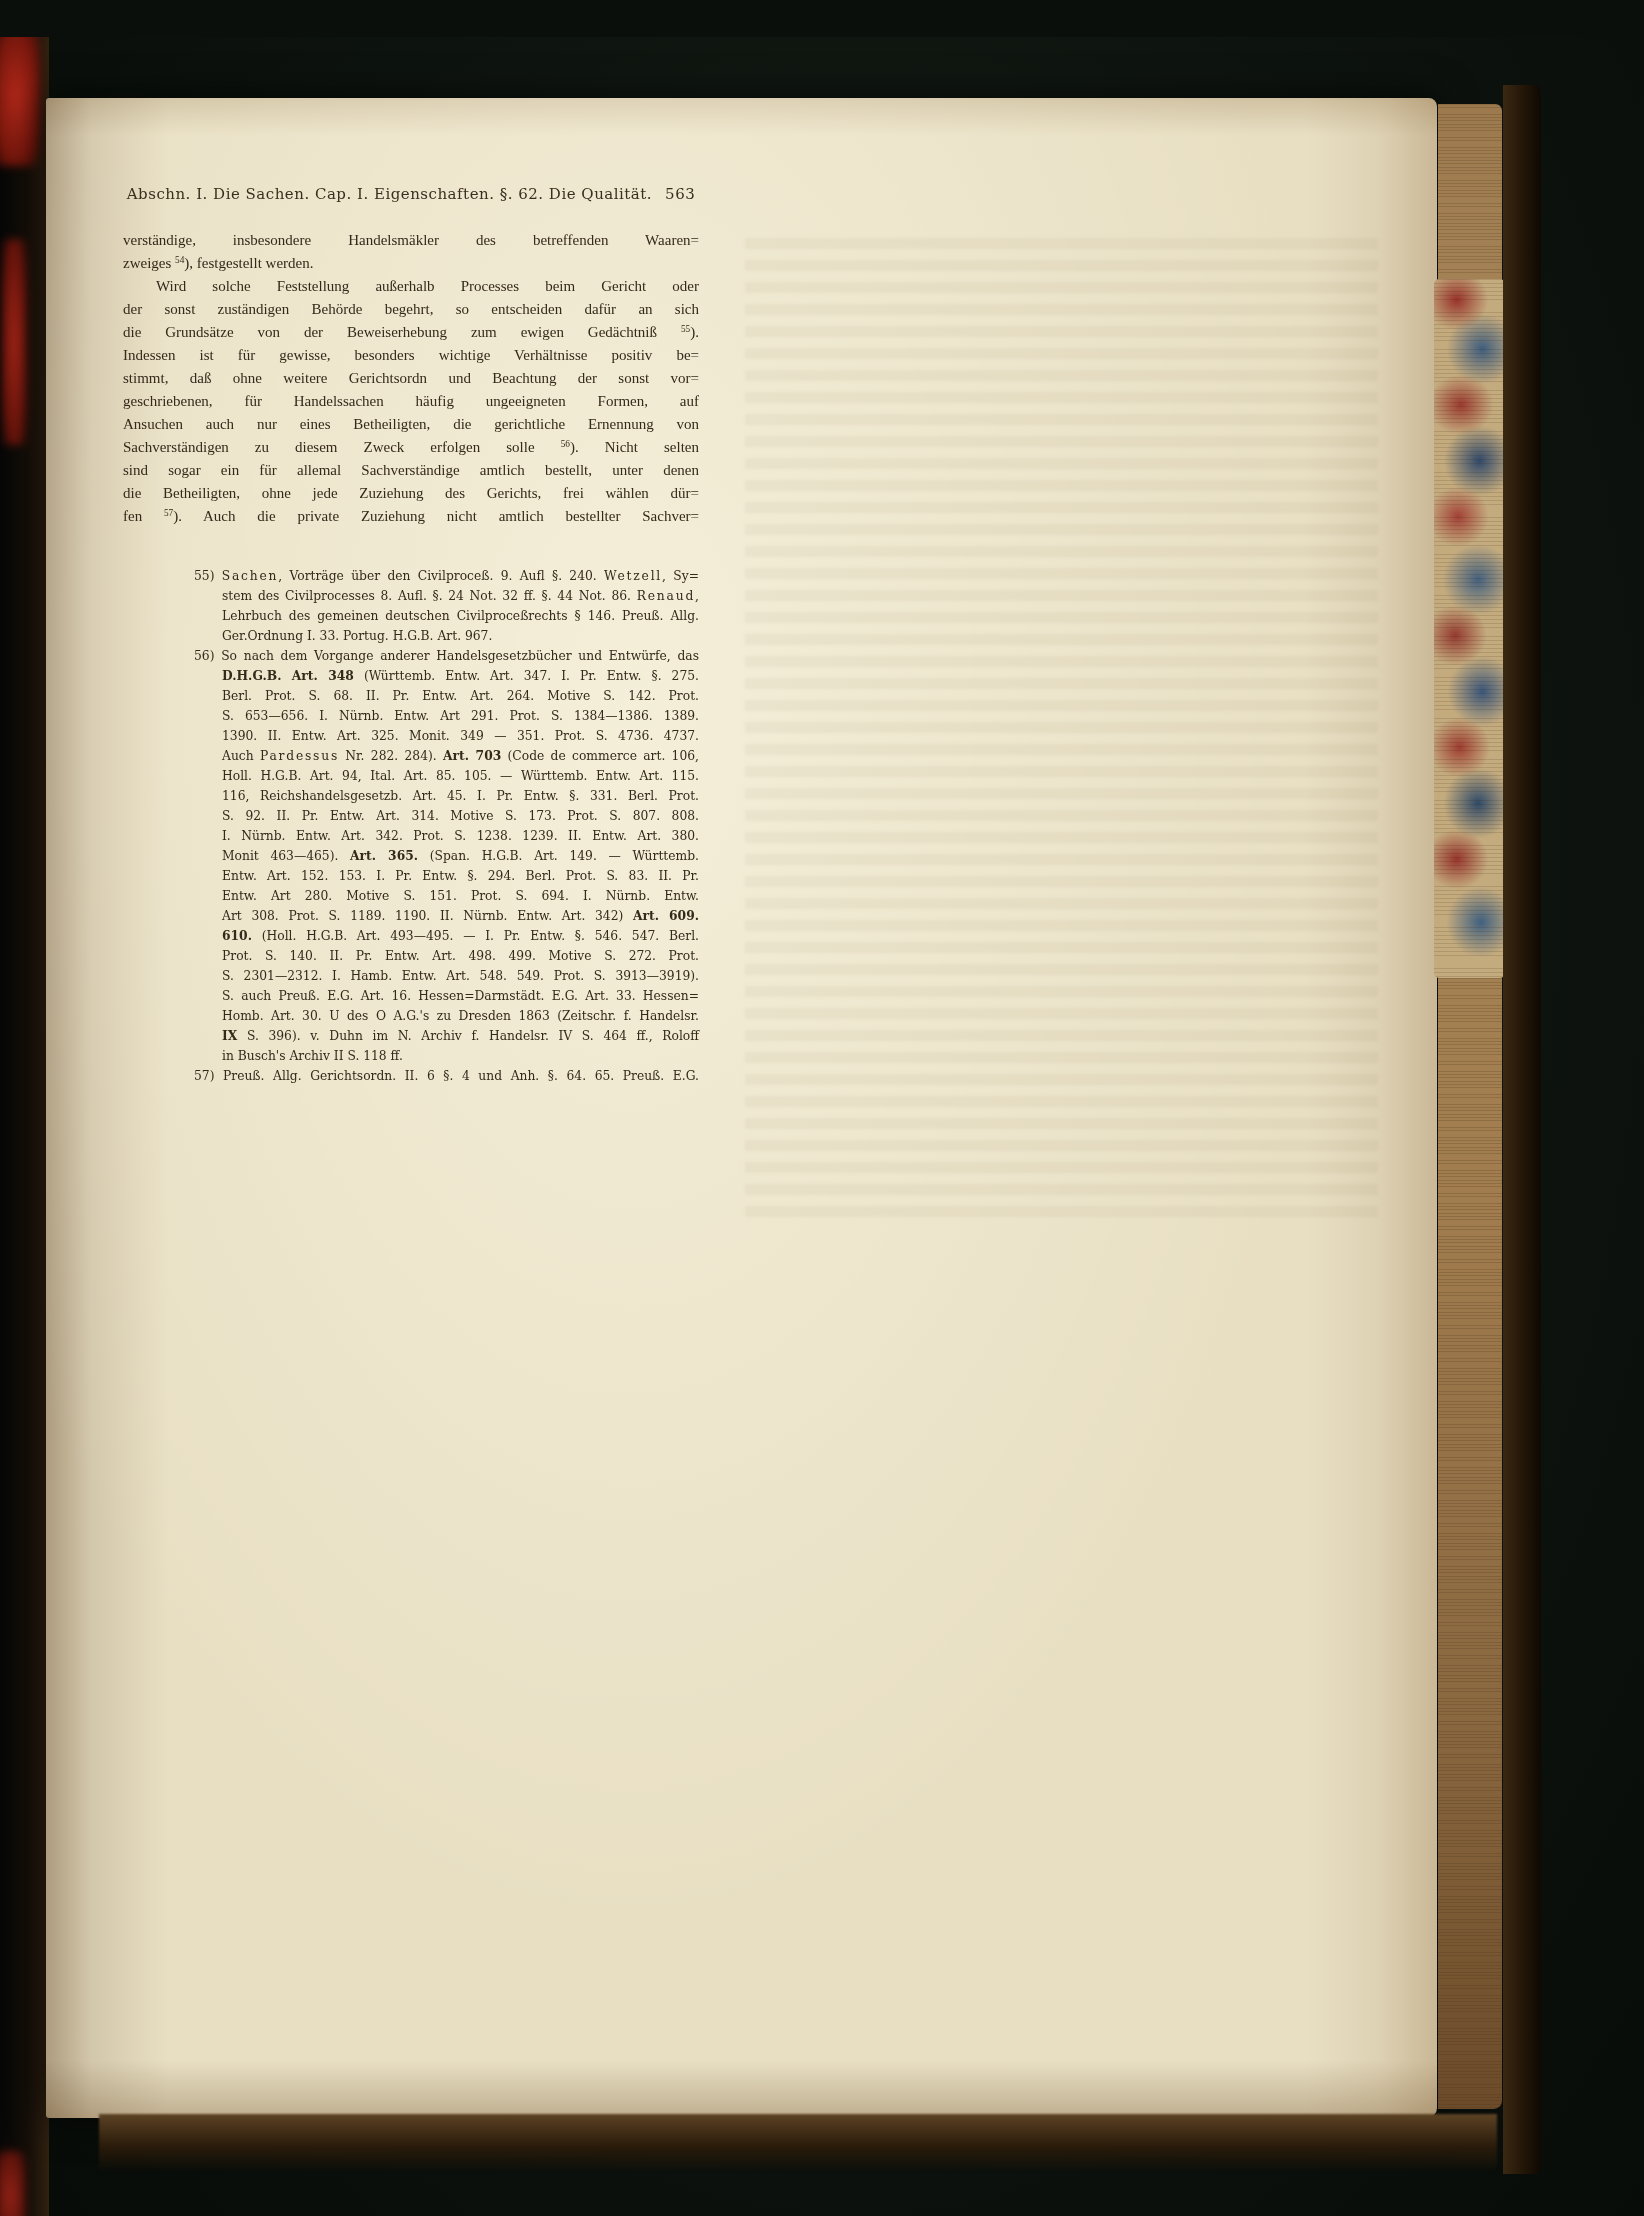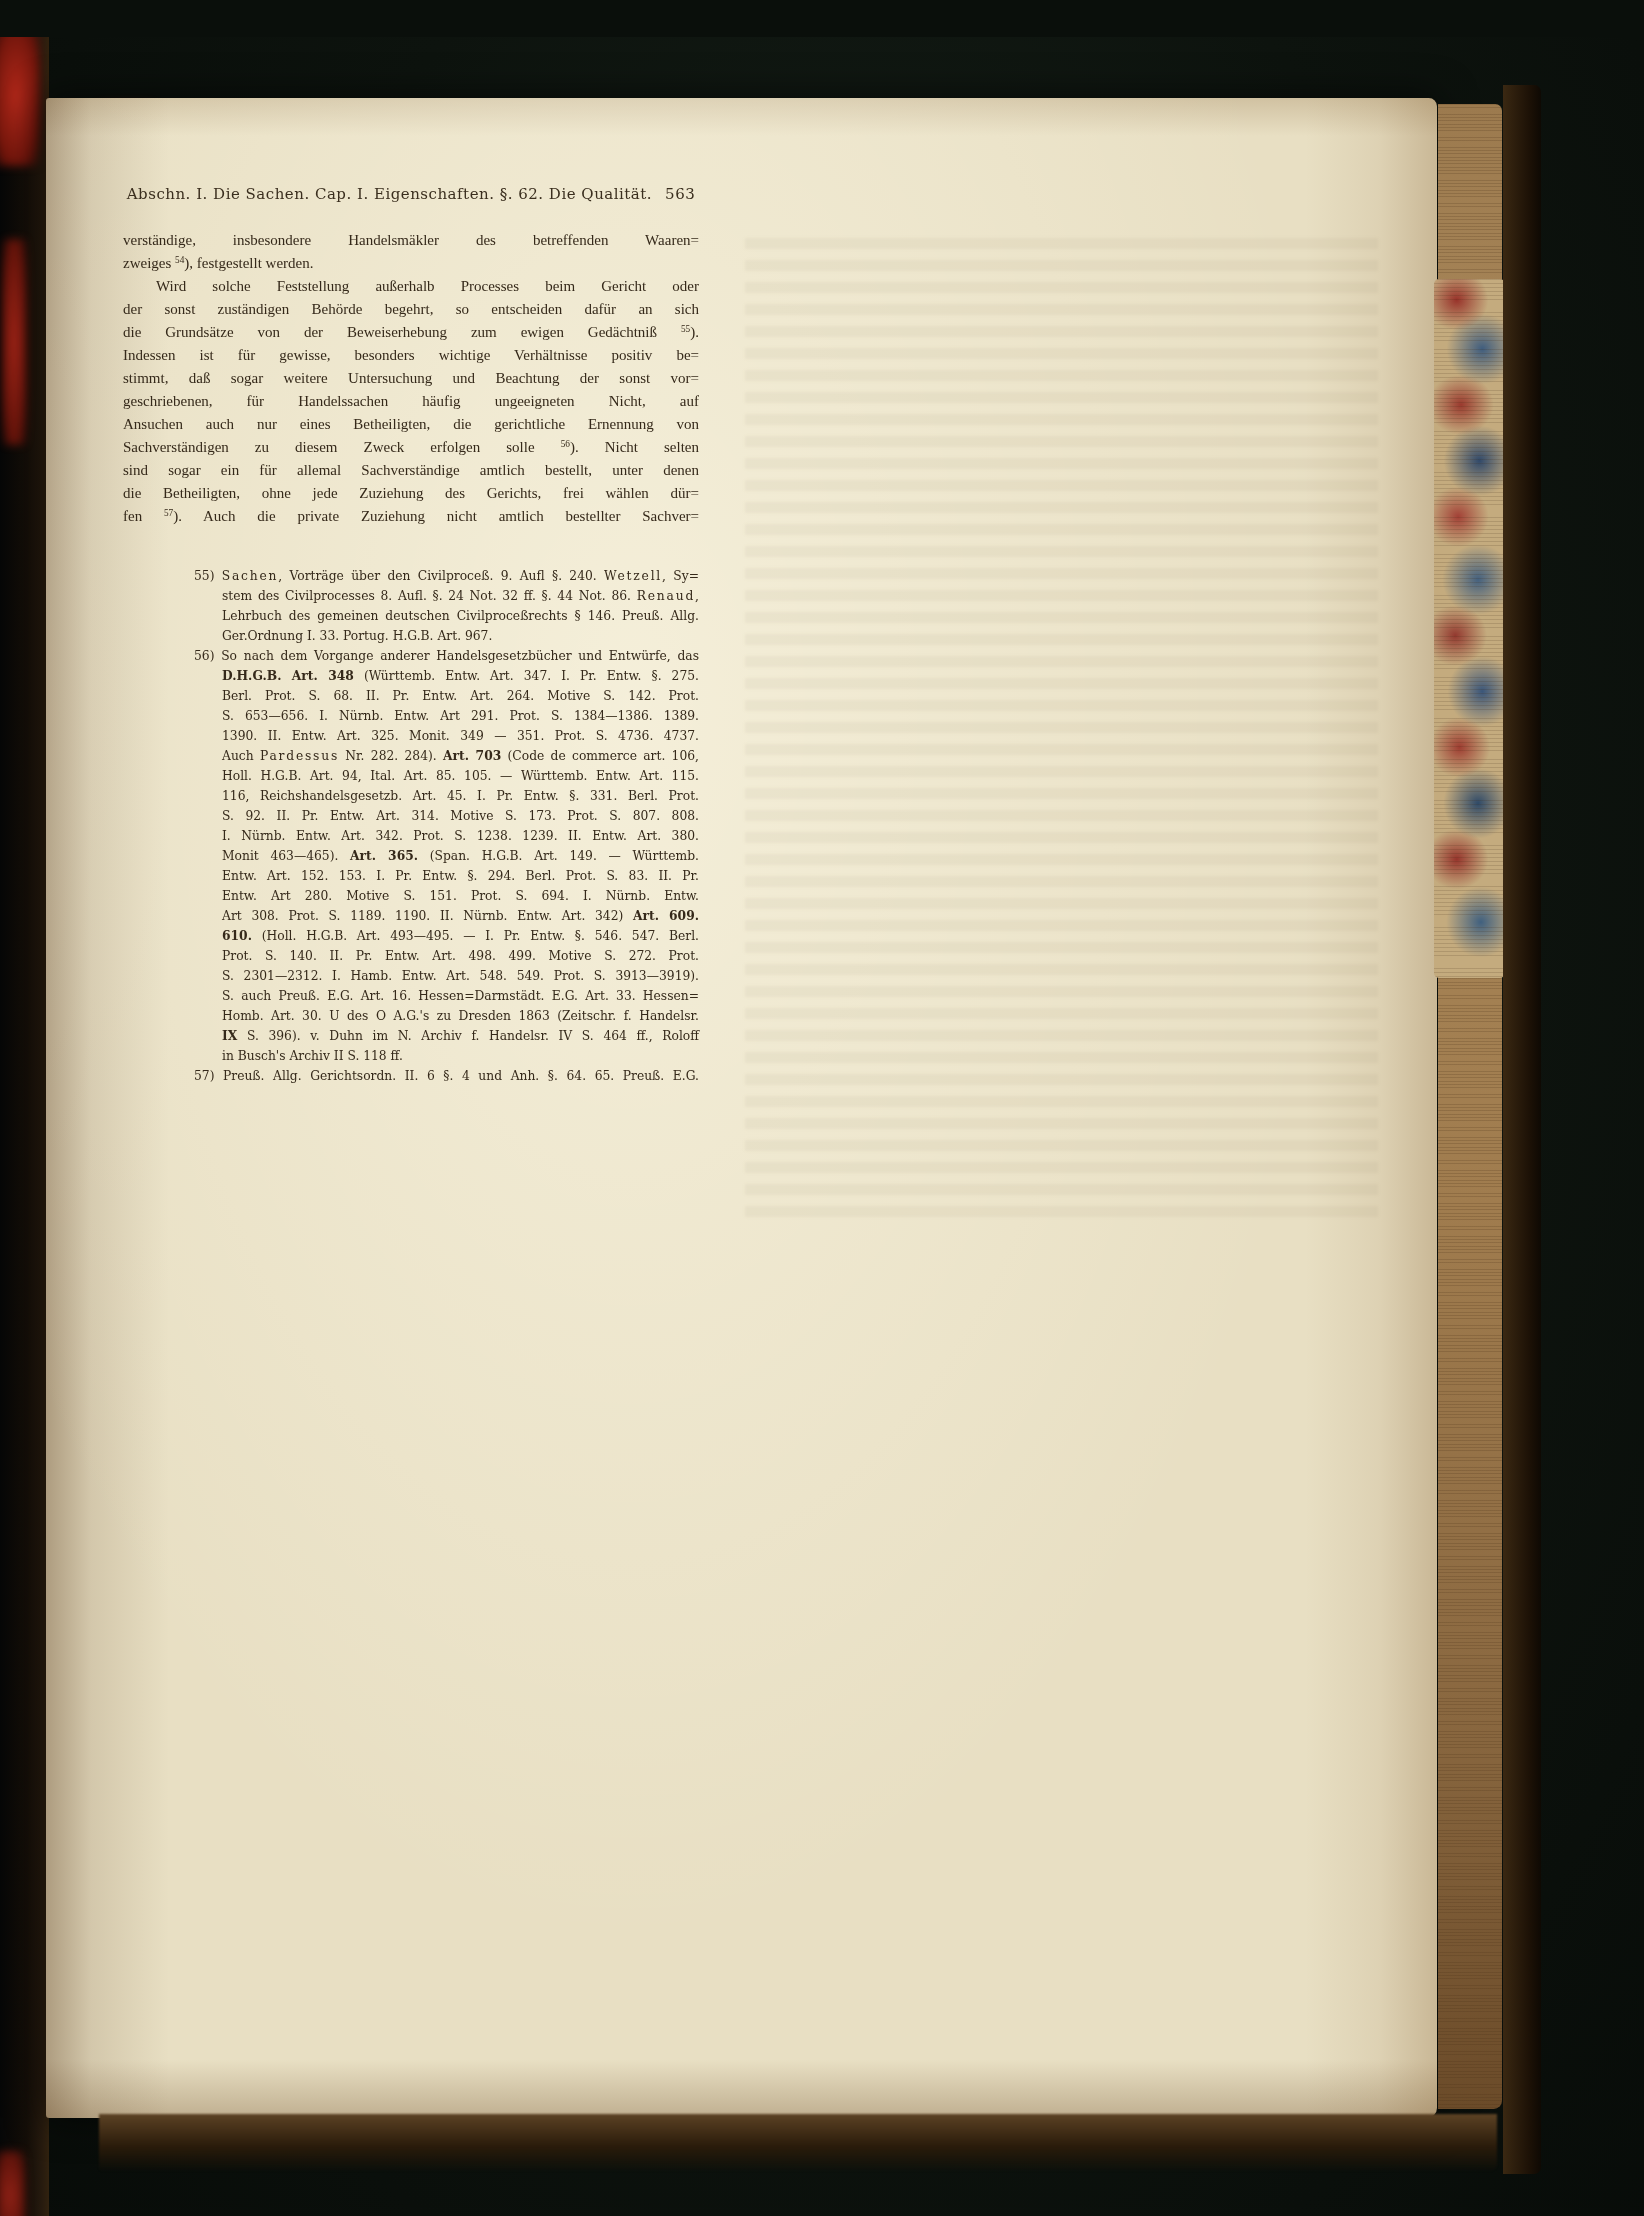--- a/index.html
+++ b/index.html
@@ -97,22 +97,22 @@
         <span>Abschn. I.  Die Sachen.  Cap. I. Eigenschaften.  §. 62. Die Qualität.</span><span class="pagenum">563</span>
       </div>
 
       <div class="body-block">
           <div class="tline body-line"><span>verständige, insbesondere Handelsmäkler des betreffenden Waaren=</span></div>
           <div class="tline body-line endline"><span>zweiges </span><sup>54</sup><span>), festgestellt werden.</span></div>
           <div class="tline body-line indent"><span>Wird solche Feststellung außerhalb Processes beim Gericht oder</span></div>
           <div class="tline body-line"><span>der sonst zuständigen Behörde begehrt, so entscheiden dafür an sich</span></div>
           <div class="tline body-line"><span>die Grundsätze von der Beweiserhebung zum ewigen Gedächtniß </span><sup>55</sup><span>).</span></div>
           <div class="tline body-line"><span>Indessen ist für gewisse, besonders wichtige Verhältnisse positiv be=</span></div>
-          <div class="tline body-line"><span>stimmt, daß sogar weitere Untersuchung und Beachtung der sonst vor=</span></div>
-          <div class="tline body-line"><span>geschriebenen, für Handelssachen häufig ungeeigneten Nicht, auf</span></div>
+          <div class="tline body-line"><span>stimmt, daß ohne weitere Gerichtsordn und Beachtung der sonst vor=</span></div>
+          <div class="tline body-line"><span>geschriebenen, für Handelssachen häufig ungeeigneten Formen, auf</span></div>
           <div class="tline body-line"><span>Ansuchen auch nur eines Betheiligten, die gerichtliche Ernennung von</span></div>
           <div class="tline body-line"><span>Sachverständigen zu diesem Zweck erfolgen solle </span><sup>56</sup><span>).  Nicht selten</span></div>
           <div class="tline body-line"><span>sind sogar ein für allemal Sachverständige amtlich bestellt, unter denen</span></div>
           <div class="tline body-line"><span>die Betheiligten, ohne jede Zuziehung des Gerichts, frei wählen dür=</span></div>
           <div class="tline body-line"><span>fen </span><sup>57</sup><span>).  Auch die private Zuziehung nicht amtlich bestellter Sachver=</span></div>
         </div>
 
       <div class="footnotes-block">
           <div class="footnote">
             <div class="tline fn-line first"><span>55) </span><span class="spaced">Sachen</span><span>, Vorträge über den Civilproceß.  9. Aufl  §. 240.  </span><span class="spaced">Wetzell</span><span>, Sy=</span></div>

